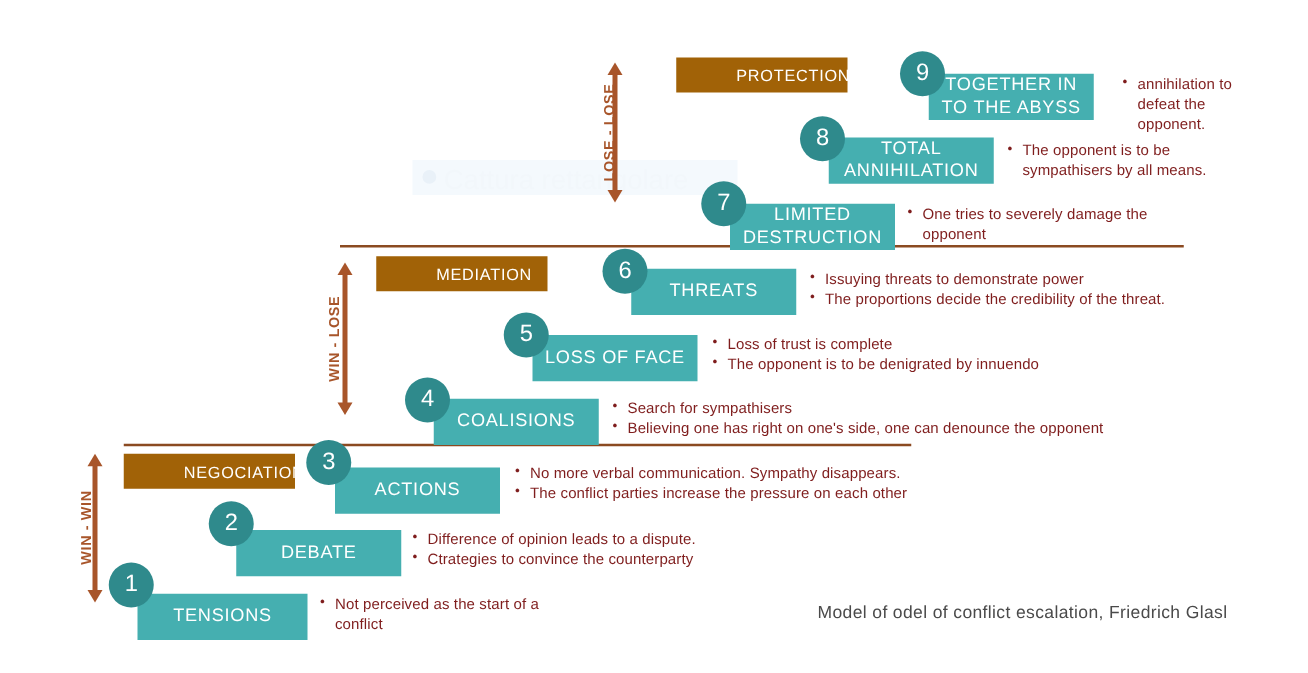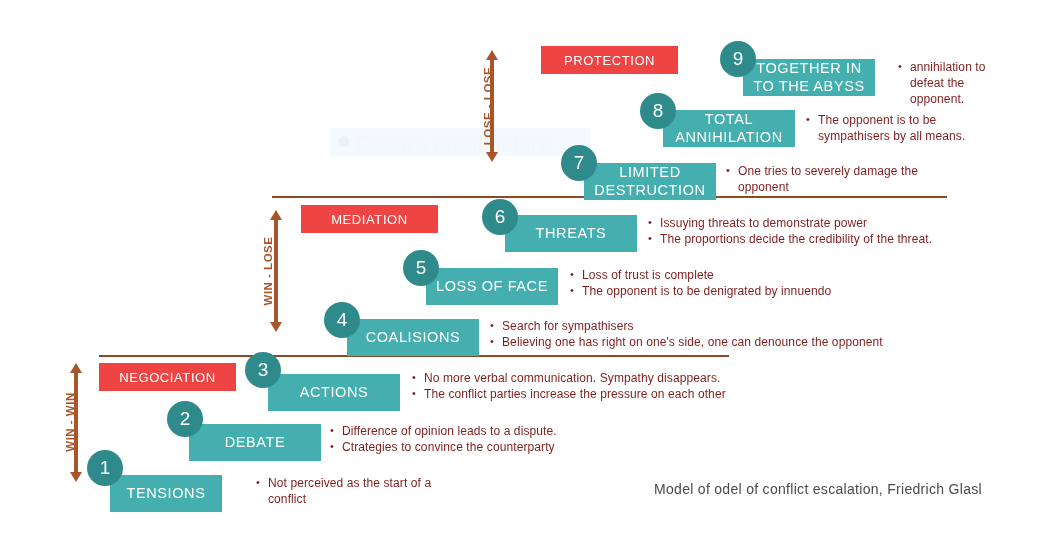--- a/index.html
+++ b/index.html
@@ -28,29 +28,29 @@
     justify-content: center;
     text-align: center;
     font-size: 14.5px;
     letter-spacing: 0.6px;
     line-height: 1.18;
     box-sizing: border-box;
     padding: 2px 6px;
   }
   .phase-box {
     position: absolute;
-    background: #ef4444;
+    background: #a16207;
     color: #ffffff;
     display: flex;
     align-items: center;
-    justify-content: center;
     text-align: center;
     font-size: 13px;
     letter-spacing: 0.6px;
     box-sizing: border-box;
+    padding-left: 48px;
   }
 
   
   .badge {
     position: absolute;
     width: 36px;
     height: 36px;
     border-radius: 50%;
     background: #2F8A8C;
     color: #ffffff;
@@ -200,21 +200,21 @@
   <div class="phase-box" style="left:301px; top:205px; width:137px; height:28px;">
     <span>MEDIATION</span>
   </div>
   <div class="phase-box" style="left:541px; top:46px; width:137px; height:28px;">
     <span>PROTECTION</span>
   </div>
 
   <div class="badge" style="left:87px; top:450px;">
     <span>1</span>
   </div>
-  <div class="stage-box" style="left:110px; top:475px; width:112px; height:37px;align-items:center;">
+  <div class="stage-box" style="left:110px; top:475px; width:136px; height:37px;align-items:center;">
     <span>TENSIONS</span>
   </div>
   <div class="bullets" style="left:256px; top:476px; width:180px;">
     <div class="li wrap">Not perceived as the start of a conflict</div>
   </div>
 
   <div class="badge" style="left:167px; top:401px;">
     <span>2</span>
   </div>
   <div class="stage-box" style="left:189px; top:424px; width:132px; height:37px;">

